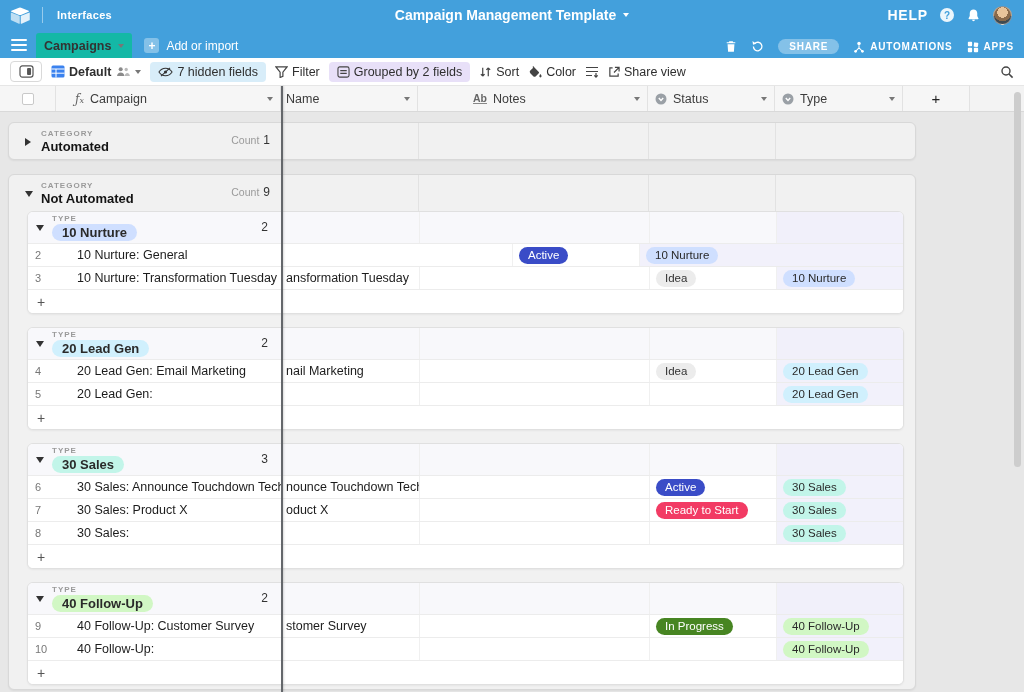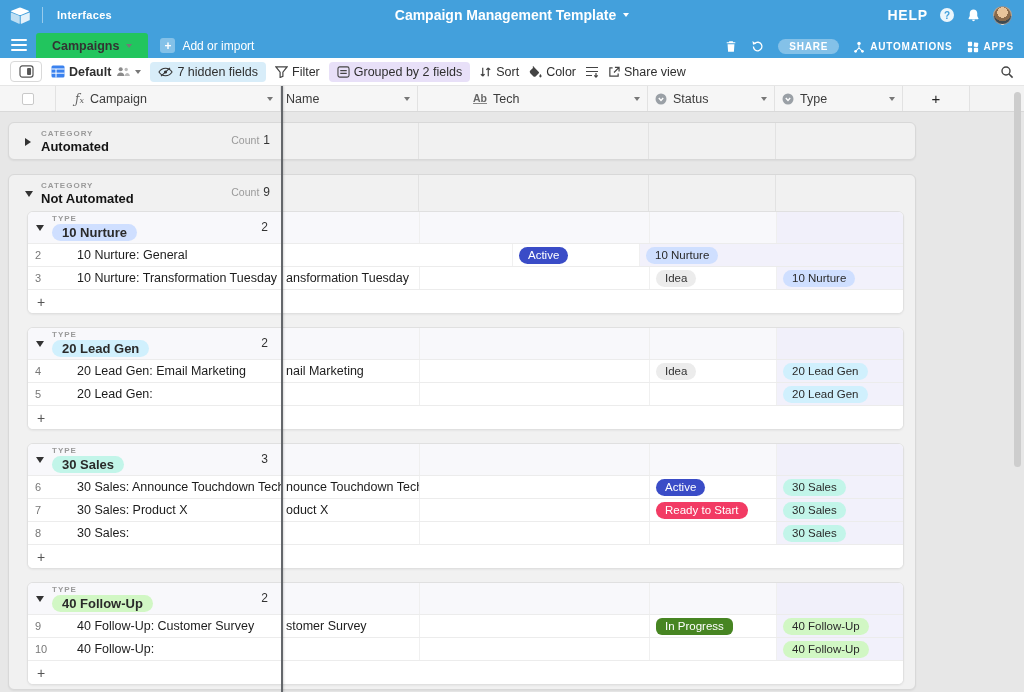--- a/index.html
+++ b/index.html
@@ -15,21 +15,21 @@
   .title { font-size:14px; font-weight:700; }
   .top-right { margin-left:auto; display:flex; align-items:center; gap:12px; padding-right:12px; }
   .help-lbl { font-size:14px; font-weight:700; letter-spacing:.8px; }
   .help-circle { width:14px; height:14px; border-radius:50%; background:rgba(255,255,255,.9); color:#43a0dc; font-size:10px; font-weight:700; display:flex; align-items:center; justify-content:center; }
   .avatar { width:19px; height:19px; border-radius:50%; background:radial-gradient(circle at 50% 32%, #e8c49a 0 36%, #8a6a4a 37% 60%, #3e4a52 61%); border:1px solid rgba(255,255,255,.4); }
 
   
   .tabbar { height:28px; background:#43a0dc; display:flex; align-items:flex-end; position:relative; }
   .hamburger { margin:0 0 7px 11px; width:16px; display:flex; flex-direction:column; gap:3px; }
   .hamburger i { height:2px; background:#fff; border-radius:1px; }
-  .tab-active { margin-left:9px; height:25px; background:#22c55e; border-radius:3px 3px 0 0; display:flex; align-items:center; gap:7px; padding:0 16px; color:#333; font-size:12.5px; font-weight:700; }
+  .tab-active { margin-left:9px; height:25px; background:#14b8a6; border-radius:3px 3px 0 0; display:flex; align-items:center; gap:7px; padding:0 8px; color:#333; font-size:12.5px; font-weight:700; }
   .addimport { display:flex; align-items:center; gap:7px; margin:0 0 5px 12px; color:#fff; font-size:12px; }
   .plusbox { width:15px; height:15px; border-radius:3px; background:rgba(255,255,255,.35); display:flex; align-items:center; justify-content:center; font-size:12px; font-weight:700; color:#fff; }
   .tab-right { position:absolute; right:10px; bottom:4px; display:flex; align-items:center; gap:14px; color:#fff; }
   .tr-lbl { font-size:10px; font-weight:700; letter-spacing:.8px; display:flex; align-items:center; gap:5px; }
   .share-pill { background:rgba(255,255,255,.35); border-radius:9px; padding:2px 11px; font-size:10px; font-weight:700; letter-spacing:.8px; }
 
   
   .toolbar { height:28px; background:#fff; display:flex; align-items:center; gap:9px; padding:0 10px; border-bottom:1px solid #e6e6e6; color:#2f2f2f; font-size:12.5px; }
   .tool-item { display:flex; align-items:center; gap:4px; cursor:pointer; white-space:nowrap; }
   .toggle-btn { width:32px; height:21px; border:1px solid #d9d9d9; border-radius:4px; display:flex; align-items:center; justify-content:center; }
@@ -97,21 +97,21 @@
   .c.namec { width:137px; padding-left:4px; }
   .c.notesc { width:230px; border-left:1px solid #f0f0f0; }
   .c.statusc { width:127px; border-left:1px solid #f0f0f0; padding-left:6px; }
   .c.typec { flex:1; border-left:1px solid #f0f0f0; background:#f2f1fb; padding-left:6px; }
   .addrow { height:23px; display:flex; align-items:center; padding-left:9px; background:#fff; color:#555; font-size:14px; }
 
   .pill { display:inline-block; border-radius:10px; padding:1px 9px; font-size:11.5px; line-height:15px; }
   .st-active { background:#3a4cc7; color:#fff; }
   .st-idea { background:#ececec; color:#333; }
   .st-ready { background:#f23b64; color:#fff; }
-  .st-progress { background:#478522; color:#fff;border-radius:6px; }
+  .st-progress { background:#478522; color:#fff; }
   .t-nurture { background:#cfdfff; color:#2a2a2a; }
   .t-leadgen { background:#d0f0fd; color:#2a2a2a; }
   .t-sales { background:#c2f5e9; color:#2a2a2a; }
   .t-followup { background:#d1f7c4; color:#2a2a2a; }
 
   .pane-div { position:absolute; left:281px; top:86px; height:606px; width:2px; background:#64676b; z-index:40; box-shadow:1px 0 2px rgba(0,0,0,.15); }
   .vscroll { position:absolute; right:3px; top:92px; width:7px; height:375px; background:#cdcdcd; border-radius:4px; z-index:50; }
   svg { display:block; }
 </style>
 </head>
@@ -278,21 +278,21 @@
       <span class="fx">ƒ<small>x</small></span>
       <span>Campaign</span>
       <span class="caret hdr-caret"></span>
     </div>
     <div class="hc hc-name">
       <span>Name</span>
       <span class="caret hdr-caret"></span>
     </div>
     <div class="hc hc-notes">
       <span class="ab-icon">Ab</span>
-      <span>Tech</span>
+      <span>Notes</span>
       <span class="caret hdr-caret"></span>
     </div>
     <div class="hc hc-status">
       <svg width="12" height="12" viewBox="0 0 12 12">
           <circle cx="6" cy="6" r="5.5" fill="#9aa0a6"></circle>
           <path fill="none" stroke="#fff" stroke-width="1.4" d="m3.8 5 2.2 2.4L8.2 5"></path>
         </svg>
       <span>Status</span>
       <span class="caret hdr-caret"></span>
     </div>

